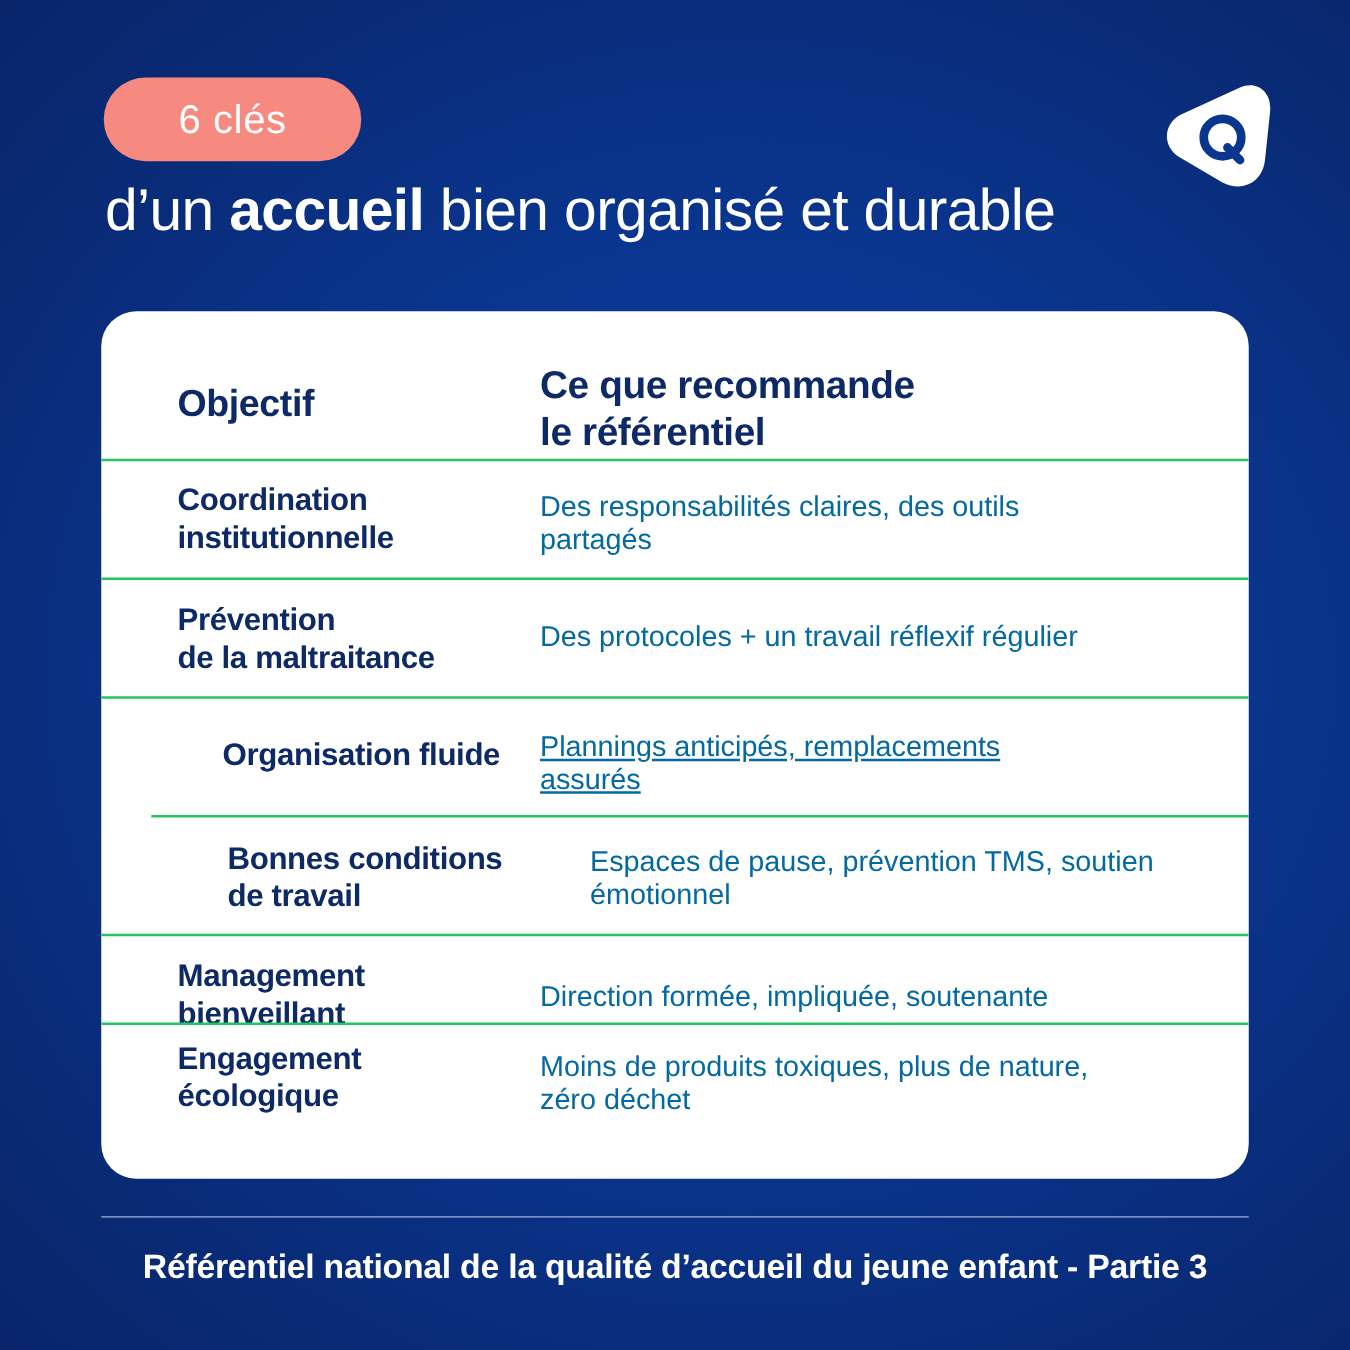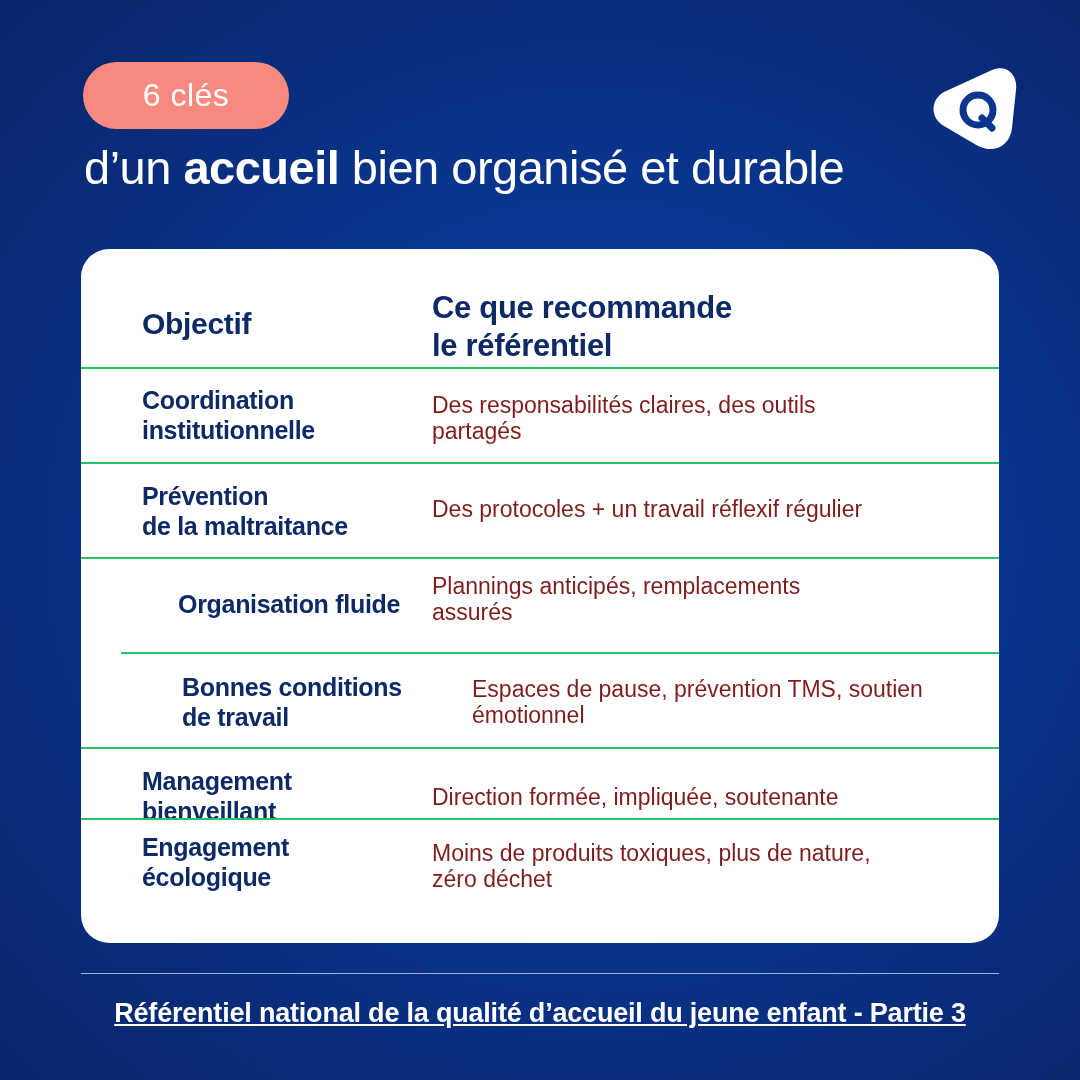--- a/index.html
+++ b/index.html
@@ -24,27 +24,27 @@
   .card {
     position:absolute; left:81px; top:249px; width:918px; height:694px;
     background:#fff; border-radius:28px; overflow:hidden;
   }
   .row {
     position:absolute; left:0; width:918px; display:flex; align-items:center;
     border-top:2px solid #22c55e;
   }
   .row.head { border-top:none;margin-top:20px; }
   .c1 { position:absolute; left:61px; color:#0d2a66; font-weight:700; font-size:25px; line-height:30px; letter-spacing:-0.3px; }
-  .c2 { position:absolute; left:351px; color:#7f1d1d; font-weight:400; font-size:23px; line-height:26px; width:520px; }
+  .c2 { position:absolute; left:351px; color:#0369a1; font-weight:400; font-size:23px; line-height:26px; width:520px; }
   .head .c1 { font-size:30px; }
   .head .c2 { font-size:31px; font-weight:700; color:#0d2a66; line-height:38px; letter-spacing:-0.3px; }
   .divider { position:absolute; left:81px; top:973px; width:918px; height:1px; background:#9fb1d9; }
   .footer {
     position:absolute; left:0; width:1080px; top:998px; text-align:center;
-    color:#fff; font-size:27px; font-weight:700; letter-spacing:-0.2px;text-decoration:underline;
+    color:#fff; font-size:27px; font-weight:700; letter-spacing:-0.2px;
   }
 </style>
 </head>
 <body>
 
 <div class="badge">6 clés</div>
 
 <div class="title"><span>d’un </span><b>accueil</b><span> bien organisé et durable</span></div>
 
 <svg class="logo" viewBox="0 0 86 84">
@@ -80,21 +80,21 @@
       </div>
     <div class="c2" style="top:32px;">
         <div>Des protocoles + un travail réflexif régulier</div>
       </div>
   </div>
 
   <div class="row" style="top:308px;height:93px;">
     <div class="c1" style="top:30px;margin-left:36px;">
         <div>Organisation fluide</div>
       </div>
-    <div class="c2" style="top:14px;">
+    <div class="c2" style="top:25px;text-decoration:underline;">
         <div>Plannings anticipés, remplacements</div>
         <div>assurés</div>
       </div>
   </div>
 
   <div class="row" style="top:403px;height:93px;margin-left:40px;">
     <div class="c1" style="top:18px;">
         <div>Bonnes conditions</div>
         <div>de travail</div>
       </div>

